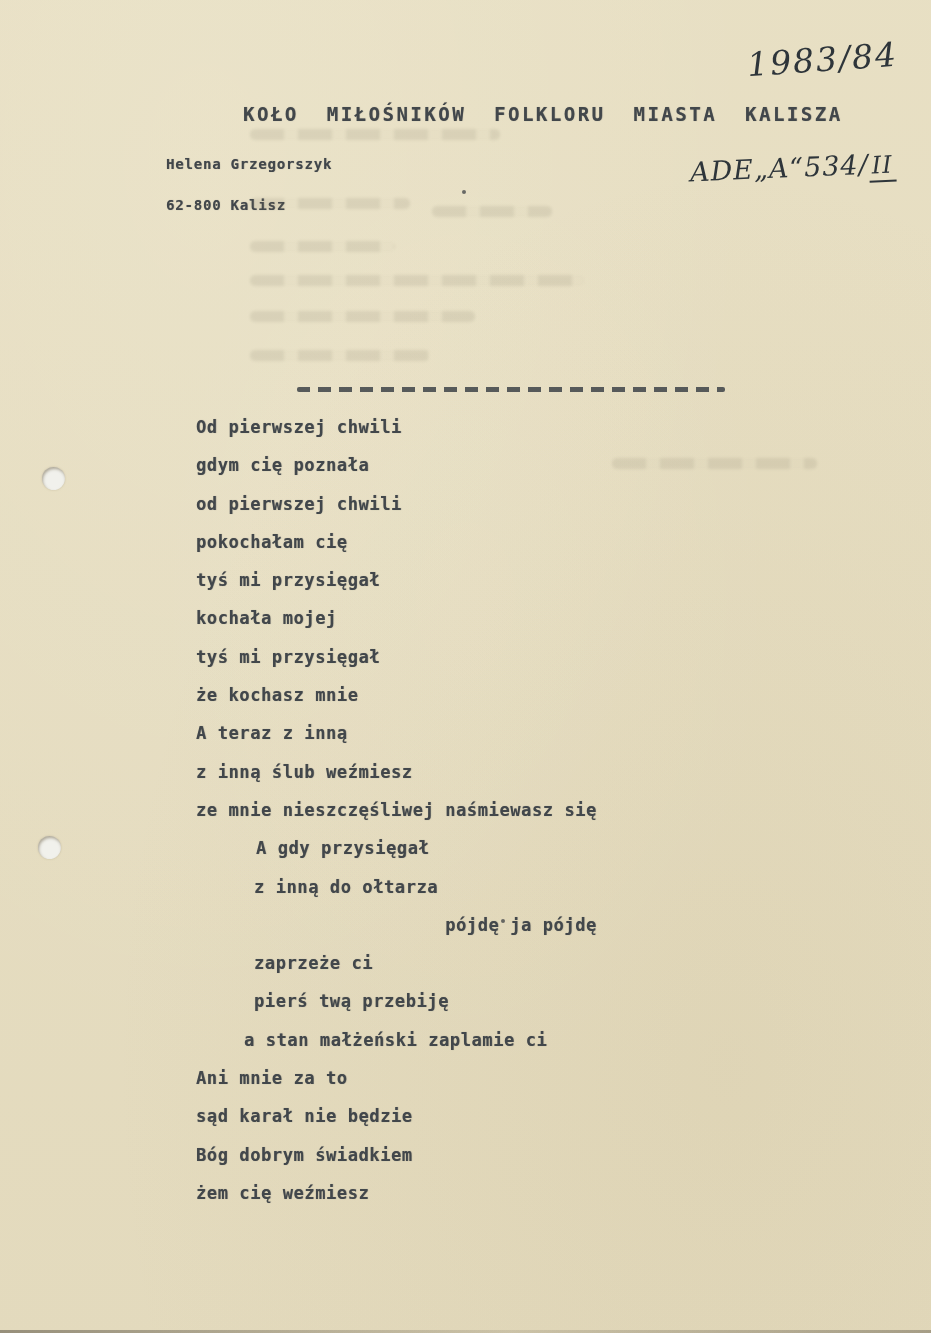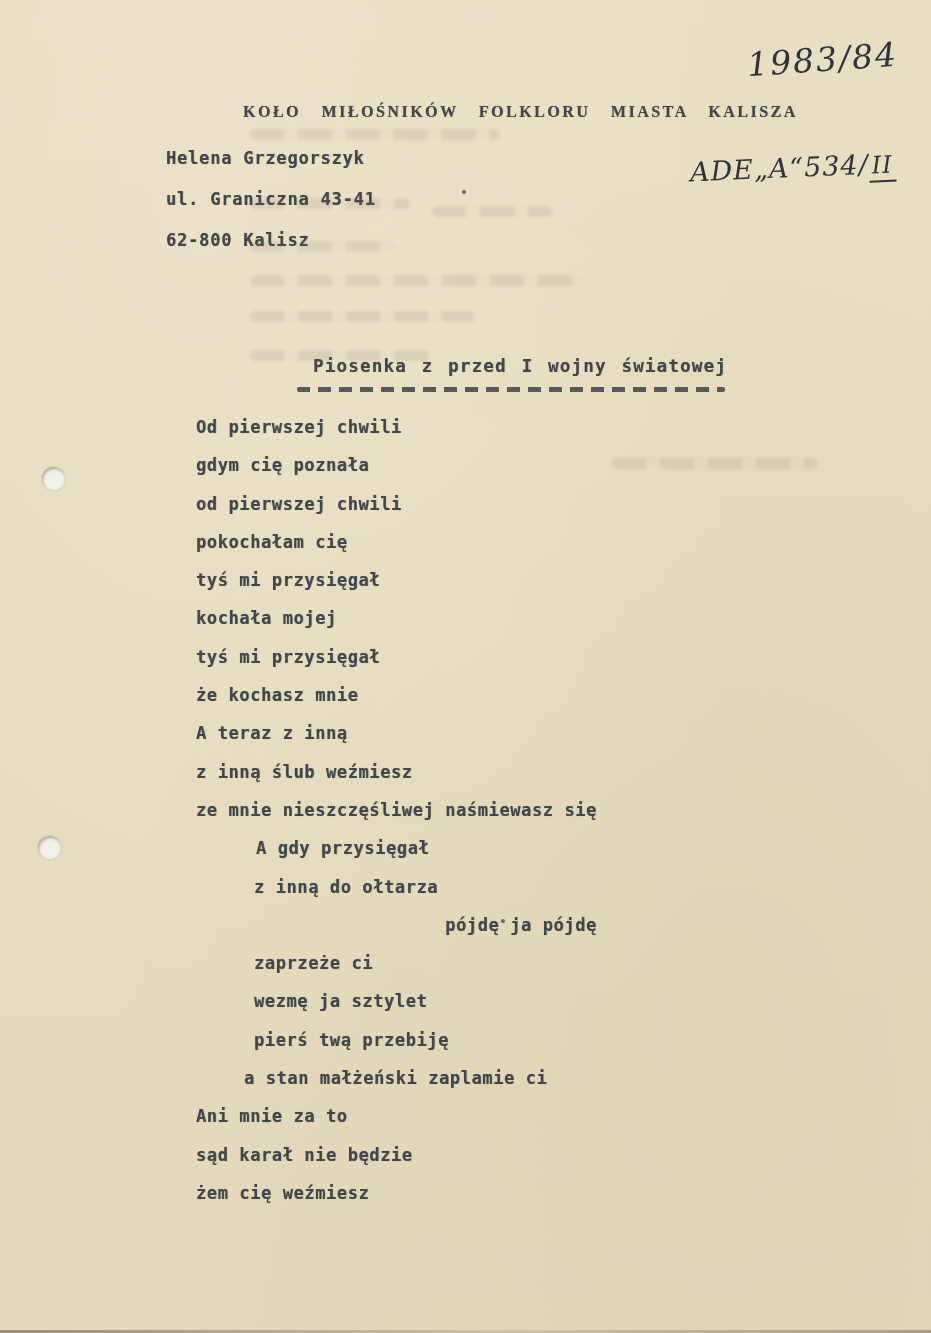--- a/index.html
+++ b/index.html
@@ -21,25 +21,24 @@
   }
   
   .tw {
     font-family: "DejaVu Sans Mono", monospace;
     font-weight: bold;
     color: #42474b;
     text-shadow: 0.4px 0.4px 0.7px rgba(62,66,70,0.55);
   }
   .org-header {
     position: absolute; left: 243px; top: 103px;
-    font-size: 16px; letter-spacing: 2.5px; word-spacing: 14px;
+    font-size: 19px; letter-spacing: 2.5px; word-spacing: 14px;
     white-space: nowrap;
-    font-family: Liberation Serif, serif;
   }
-  .contrib { position: absolute; left: 166px; top: 148px; font-size: 17px; }
+  .contrib { position: absolute; left: 166px; top: 156px; font-size: 14px; }
   .contrib div { height: 41px; letter-spacing: 0.8px; }
   .song-title {
     position: absolute; left: 313px; top: 356px;
     font-size: 17.5px; letter-spacing: 1.2px; word-spacing: 3px;
     white-space: nowrap;
   }
   .title-underline {
     position: absolute; left: 297px; top: 387px;
     width: 428px; height: 5px;
     background: repeating-linear-gradient(90deg,
@@ -110,48 +109,46 @@
 
   <div class="hand hand-year">1983/84</div>
   <div class="hand hand-archive">
     <span>ADE„A“534/</span><span class="roman">II</span>
   </div>
 
   <div class="tw org-header">KOŁO MIŁOŚNIKÓW FOLKLORU MIASTA KALISZA</div>
 
   <div class="tw contrib">
     <div>Helena Grzegorszyk</div>
-    <div>ul. Graniczna 43-41</div>
     <div>62-800 Kalisz</div>
   </div>
 
-  <div class="tw song-title">Piosenka z przed I wojny światowej</div>
   <div class="title-underline"></div>
 
   <div class="tw poem">
       <div class="poem-line">Od pierwszej chwili</div>
       <div class="poem-line">gdym cię poznała</div>
       <div class="poem-line">od pierwszej chwili</div>
       <div class="poem-line">pokochałam cię</div>
       <div class="poem-line">tyś mi przysięgał</div>
       <div class="poem-line">kochała mojej</div>
       <div class="poem-line">tyś mi przysięgał</div>
       <div class="poem-line">że kochasz mnie</div>
       <div class="poem-line">A teraz z inną</div>
       <div class="poem-line">z inną ślub weźmiesz</div>
       <div class="poem-line">ze mnie nieszczęśliwej naśmiewasz się</div>
       <div class="poem-line" style="margin-left: 60px;">A gdy przysięgał</div>
       <div class="poem-line" style="margin-left: 58px;">z inną do ołtarza</div>
       <div class="poem-line" style="margin-left: 58px; text-align: right;">pójdę ja pójdę</div>
       <div class="poem-line" style="margin-left: 58px;">zaprzeże ci</div>
-      <div class="poem-line" style="margin-left: 58px;">wezmę ja sztylet</div>
       <div class="poem-line" style="margin-left: 58px;">pierś twą przebiję</div>
       <div class="poem-line" style="margin-left: 48px;">a stan małżeński zaplamie ci</div>
       <div class="poem-line">Ani mnie za to</div>
       <div class="poem-line">sąd karał nie będzie</div>
+      <div class="poem-line">Bóg dobrym świadkiem</div>
       <div class="poem-line">żem cię weźmiesz</div>
     </div>
 
   <div class="hole top"></div>
   <div class="hole bottom"></div>
 
   <div class="ghost" style="left:250px; top:129px; width:250px;"></div>
   <div class="ghost" style="left:250px; top:198px; width:160px;"></div>
   <div class="ghost" style="left:432px; top:206px; width:120px;"></div>
   <div class="ghost" style="left:250px; top:241px; width:145px;"></div>

